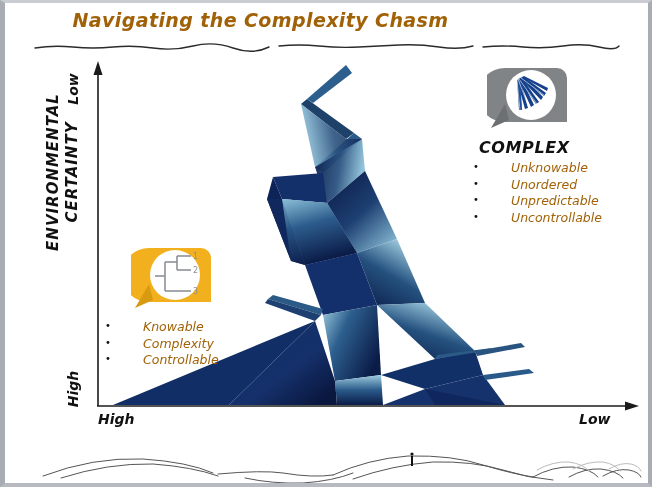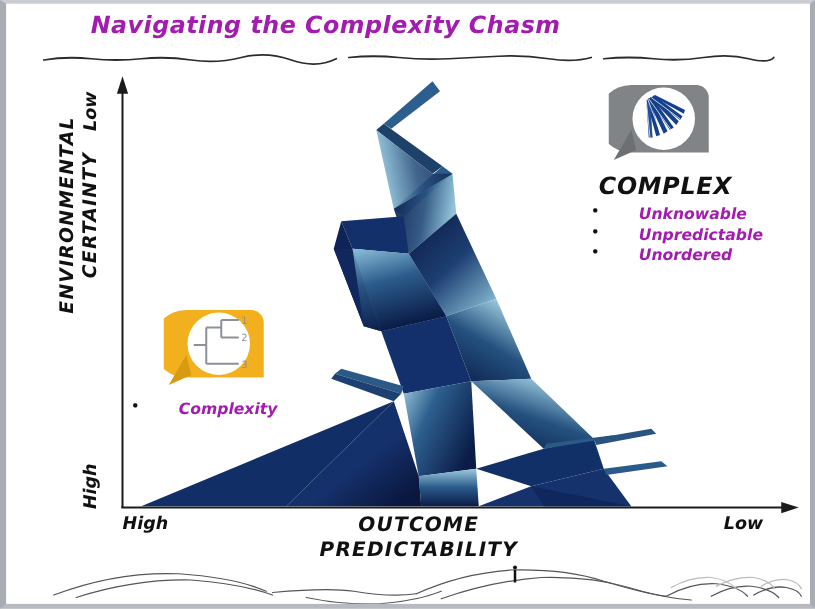--- a/index.html
+++ b/index.html
@@ -30,21 +30,21 @@
   .title {
     position: absolute;
     left: 0; top: 6px;
     width: 511px;
     text-align: center;
     font-family: "DejaVu Sans", sans-serif;
     font-size: 19px;
     font-weight: bold;
     font-style: italic;
     letter-spacing: 0.4px;
-    color: #a21caf;
+    color: #a16207;
     white-space: nowrap;
   }
   .title-rule {
     position: absolute;
     left: 28px; top: 38px;
     width: 588px; height: 12px;
   }
 
   
   .axis-y-title {
@@ -94,34 +94,34 @@
     font-style: italic;
     color: #111;
     white-space: nowrap;
   }
   .axis-x-high { left: 93px; }
   .axis-x-low  { left: 574px; }
 
   
   .callout { position: absolute; }
   .callout-title {
-    font-size: 19px;
+    font-size: 16px;
     font-weight: bold;
     font-style: italic;
     letter-spacing: 0.6px;
     color: #111;
     white-space: nowrap;
   }
   .callout-list { margin: 3px 0 0 0; padding: 0; list-style: none; }
   .callout-list li {
     position: relative;
     font-size: 12.5px;
     font-style: italic;
-    font-weight: bold;
-    color: #a21caf;
+    font-weight: normal;
+    color: #a16207;
     line-height: 16.5px;
     padding-left: 46px;
     white-space: nowrap;
   }
   .callout-list li::before {
     content: "\2022";
     position: absolute;
     left: 8px; top: -1px;
     font-size: 10px;
     color: #111;
@@ -261,24 +261,20 @@
       <path d="M322 200 L 352 250 L 300 262 L 286 258 L 277 196 Z" fill="url(#gC)" opacity="0.85"></path>
     </svg>
 
     <div class="axis-y-title">
       <div>ENVIRONMENTAL</div>
       <div>CERTAINTY</div>
     </div>
     <div class="axis-y-low">Low</div>
     <div class="axis-y-high">High</div>
 
-    <div class="axis-x-title">
-      <div>OUTCOME</div>
-      <div>PREDICTABILITY</div>
-    </div>
     <div class="axis-x-high">High</div>
     <div class="axis-x-low">Low</div>
 
     <div class="callout" id="callout-complicated">
       <div class="callout-icon">
         <svg viewBox="0 0 88 70" width="88" height="70">
           <path d="M18 2 H 70 A 10 10 0 0 1 80 12 V 56 H 18 A 16 16 0 0 1 18 2 Z" fill="#f2b01e"></path>
           <path d="M18 38 L 4 62 L 22 54 Z" fill="#d79a10"></path>
           <circle cx="44" cy="29" r="25" fill="#ffffff"></circle>
           <g stroke="#8d9196" stroke-width="1.6" fill="none">
@@ -289,21 +285,23 @@
             <line x1="46" y1="10" x2="60" y2="10"></line>
             <line x1="46" y1="24" x2="60" y2="24"></line>
             <line x1="34" y1="45" x2="60" y2="45"></line>
           </g>
           <text x="62" y="13" font-size="8" fill="#8d9196" font-family="DejaVu Sans, sans-serif">1</text>
           <text x="62" y="27" font-size="8" fill="#8d9196" font-family="DejaVu Sans, sans-serif">2</text>
           <text x="62" y="48" font-size="8" fill="#8d9196" font-family="DejaVu Sans, sans-serif">3</text>
         </svg>
       </div>
       <ul class="callout-list">
+        <li>Knowable</li>
         <li>Complexity</li>
+        <li>Controllable</li>
       </ul>
     </div>
 
     <div class="callout" id="callout-complex">
       <div class="callout-icon">
         <svg viewBox="0 0 88 70" width="88" height="70">
           <path d="M18 2 H 70 A 10 10 0 0 1 80 12 V 56 H 18 A 16 16 0 0 1 18 2 Z" fill="#808487"></path>
           <path d="M18 38 L 4 62 L 22 54 Z" fill="#6c7073"></path>
           <circle cx="44" cy="29" r="25" fill="#ffffff"></circle>
           <g fill="#15418c">
@@ -322,22 +320,23 @@
             <path d="M30 14 L 33 44"></path>
             <path d="M31 13 L 42 42"></path>
             <path d="M32 13 L 50 38"></path>
             <path d="M34 12 L 57 29"></path>
           </g>
         </svg>
       </div>
       <div class="callout-title">COMPLEX</div>
       <ul class="callout-list">
         <li>Unknowable</li>
+        <li>Unordered</li>
         <li>Unpredictable</li>
-        <li>Unordered</li>
+        <li>Uncontrollable</li>
       </ul>
     </div>
 
     <svg class="footer-sketch" viewBox="0 0 630 44">
       <g stroke="#555" stroke-width="1" fill="none" stroke-linecap="round">
         <path d="M30 33 Q 80 14 130 16 Q 175 19 200 30"></path>
         <path d="M48 35 Q 95 20 140 21 Q 180 24 205 33"></path>
         <path d="M205 31 Q 250 27 270 30 Q 300 35 320 32"></path>
         <path d="M232 35 Q 260 41 290 40 Q 320 38 340 30"></path>
         <path d="M320 32 Q 355 16 395 13 Q 440 12 470 22 Q 500 31 520 34"></path>

